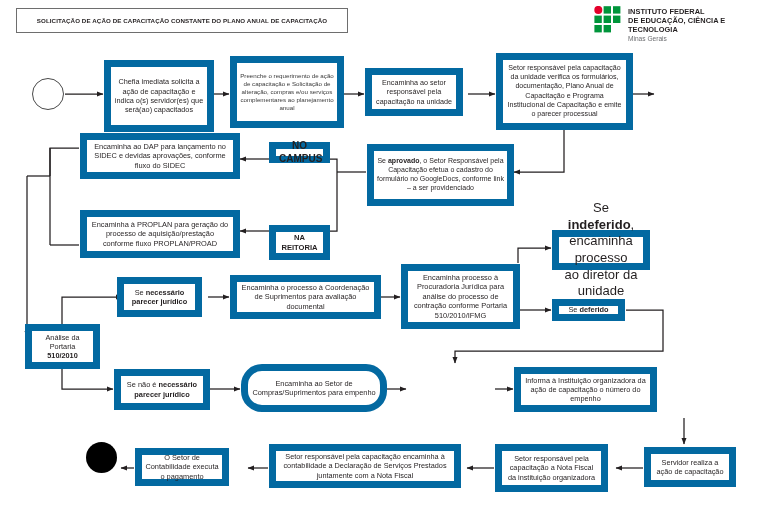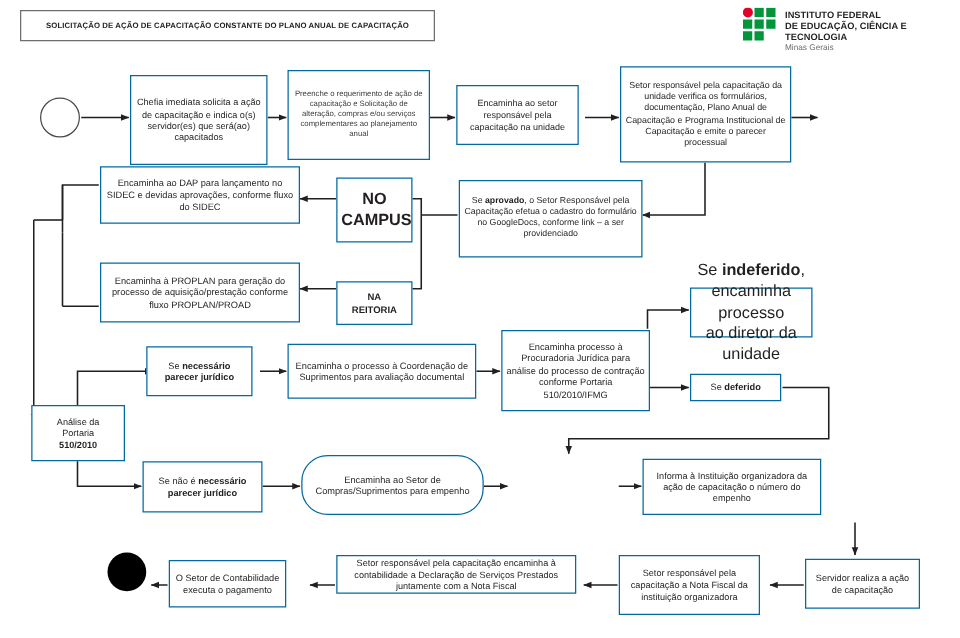--- a/index.html
+++ b/index.html
@@ -22,21 +22,21 @@
     position: absolute;
     left: 0;
     top: 0;
     width: 768px;
     height: 510px;
     pointer-events: none;
   }
   .node {
     position: absolute;
     box-sizing: border-box;
-    border: 1px solid #0369a1;
+    border: 7px solid #0369a1;
     background: #ffffff;
     display: flex;
     align-items: center;
     justify-content: center;
     text-align: center;
     line-height: 1.28;
     color: #231f20;
     padding: 2px 3px;
   }
   .node span.txt { display: block; width: 100%; }
@@ -228,21 +228,21 @@
 
   <div class="node" style="left:496px; top:53px; width:137px; height:77px; font-size:7.1px;">
     <span class="txt">Setor responsável pela capacitação da unidade verifica os formulários, documentação, Plano Anual de Capacitação e Programa Institucional de Capacitação e emite o parecer processual</span>
   </div>
 
 
   <div class="node" style="left:80px; top:133px; width:160px; height:46px; font-size:7.4px;">
     <span class="txt">Encaminha ao DAP para lançamento no SIDEC e devidas aprovações, conforme fluxo do SIDEC</span>
   </div>
 
-  <div class="node" style="left:269px; top:142px; width:61px; height:52px; font-size:13px; font-weight:bold;">
+  <div class="node" style="left:269px; top:142px; width:61px; height:21px; font-size:10px; font-weight:bold;">
     <span class="txt">NO<br>CAMPUS</span>
   </div>
 
   <div class="node" style="left:367px; top:144px; width:147px; height:62px; font-size:7.0px;">
     <span class="txt">
       Se <b>aprovado</b>, o Setor Responsável pela Capacitação efetua o cadastro do formulário no GoogleDocs, conforme link – a ser providenciado
     </span>
   </div>
 
   <div class="node" style="left:80px; top:210px; width:160px; height:48px; font-size:7.4px;">
@@ -299,21 +299,21 @@
   </div>
 
   <div class="node" style="left:644px; top:447px; width:92px; height:40px; font-size:7.3px;">
     <span class="txt">Servidor realiza a ação de capacitação</span>
   </div>
 
   <div class="node" style="left:495px; top:444px; width:113px; height:48px; font-size:7.3px;">
     <span class="txt">Setor responsável pela capacitação a Nota Fiscal da instituição organizadora</span>
   </div>
 
-  <div class="node" style="left:269px; top:444px; width:192px; height:31px; font-size:7.3px;">
+  <div class="node" style="left:269px; top:444px; width:192px; height:44px; font-size:7.3px;">
     <span class="txt">Setor responsável pela capacitação encaminha à contabilidade a Declaração de Serviços Prestados juntamente com a Nota Fiscal</span>
   </div>
 
   <div class="node" style="left:135px; top:448px; width:94px; height:38px; font-size:7.4px;">
     <span class="txt">O Setor de Contabilidade executa o pagamento</span>
   </div>
 
   <div class="end-circle"></div>
 
 </div>

